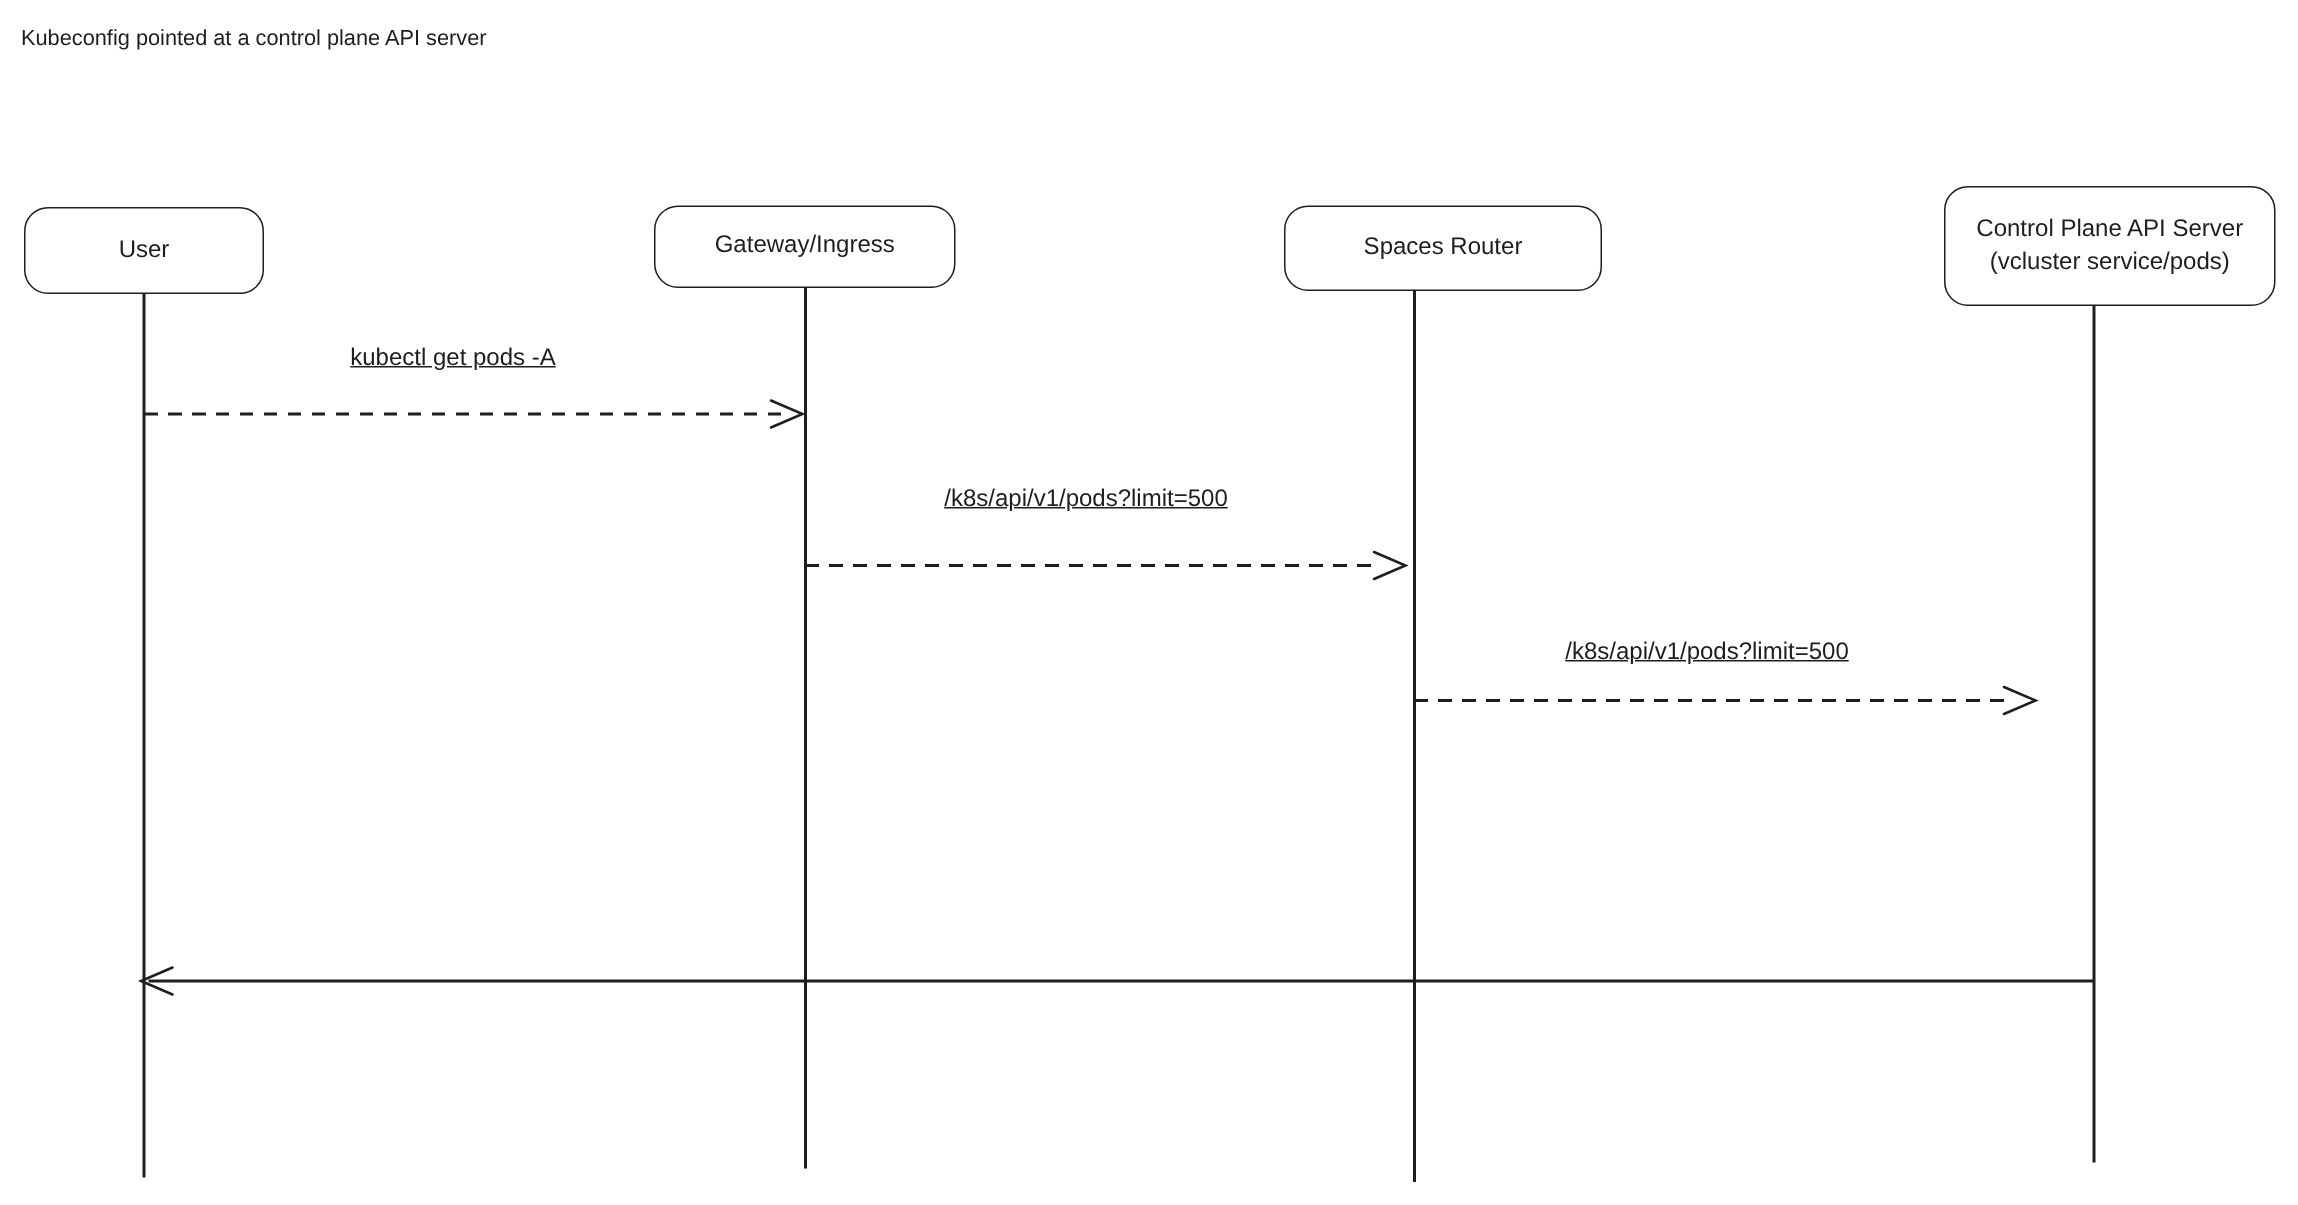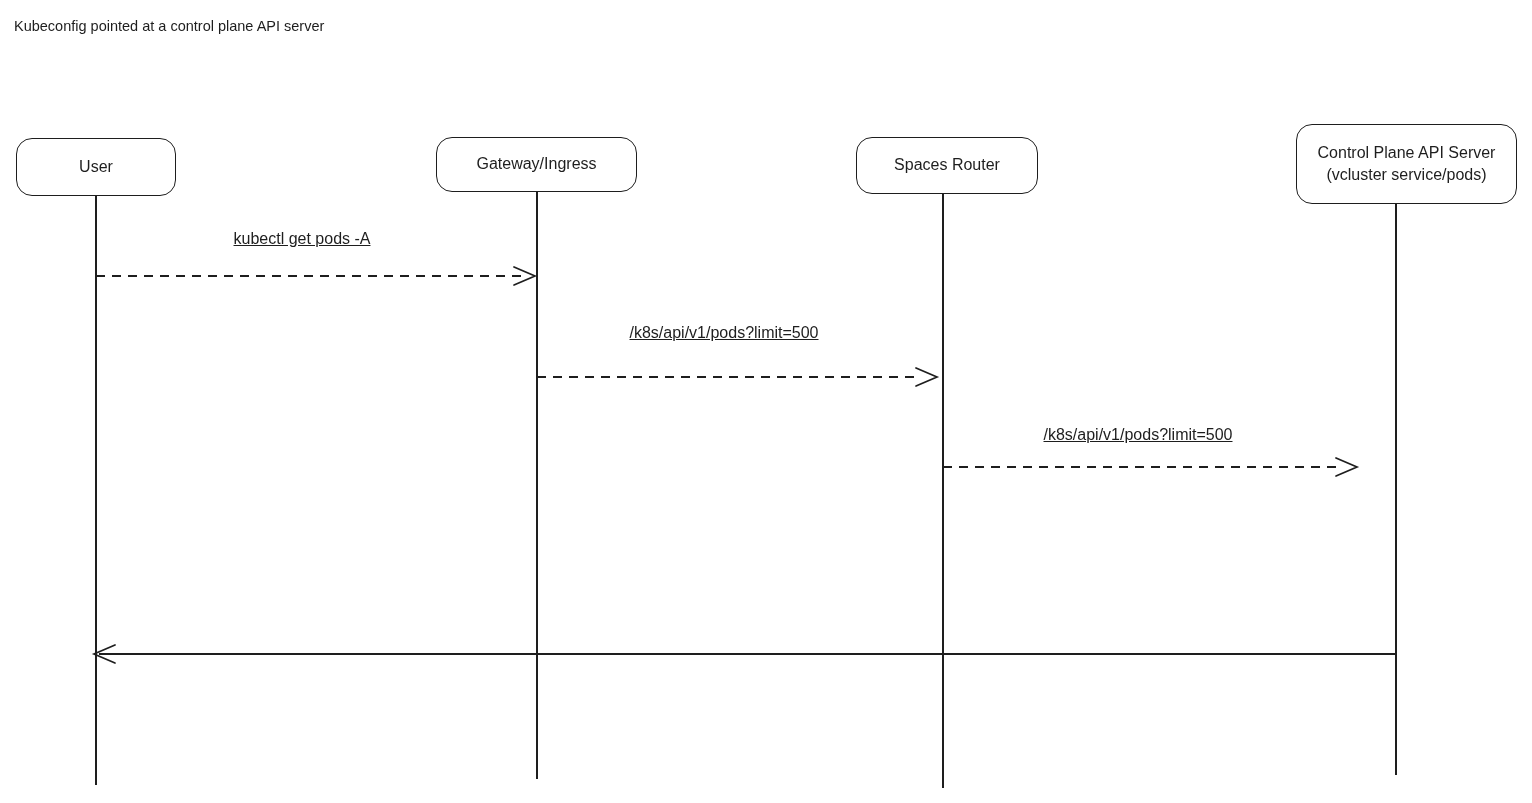--- a/index.html
+++ b/index.html
@@ -33,21 +33,21 @@
     text-align: center;
     border: 1.7px solid var(--stroke);
     border-radius: 16px;
     background: var(--bg);
     font-size: 16px;
     line-height: 1.4;
     z-index: 2;
   }
   #actor-0 { left: 16px;   top: 138px; width: 160px; height: 58px; }
   #actor-1 { left: 436px;  top: 137px; width: 201px; height: 55px; }
-  #actor-2 { left: 856px;  top: 137px; width: 182px; height: 57px; }
+  #actor-2 { left: 856px;  top: 137px; width: 212px; height: 57px; }
   #actor-3 { left: 1296px; top: 124px; width: 221px; height: 80px; }
 
   .lifeline {
     position: absolute;
     width: 1.6px;
     background: var(--stroke);
     z-index: 1;
   }
   #ll-0 { left: 95px;   top: 196px; height: 589px; }
   #ll-1 { left: 536px;  top: 192px; height: 587px; }

